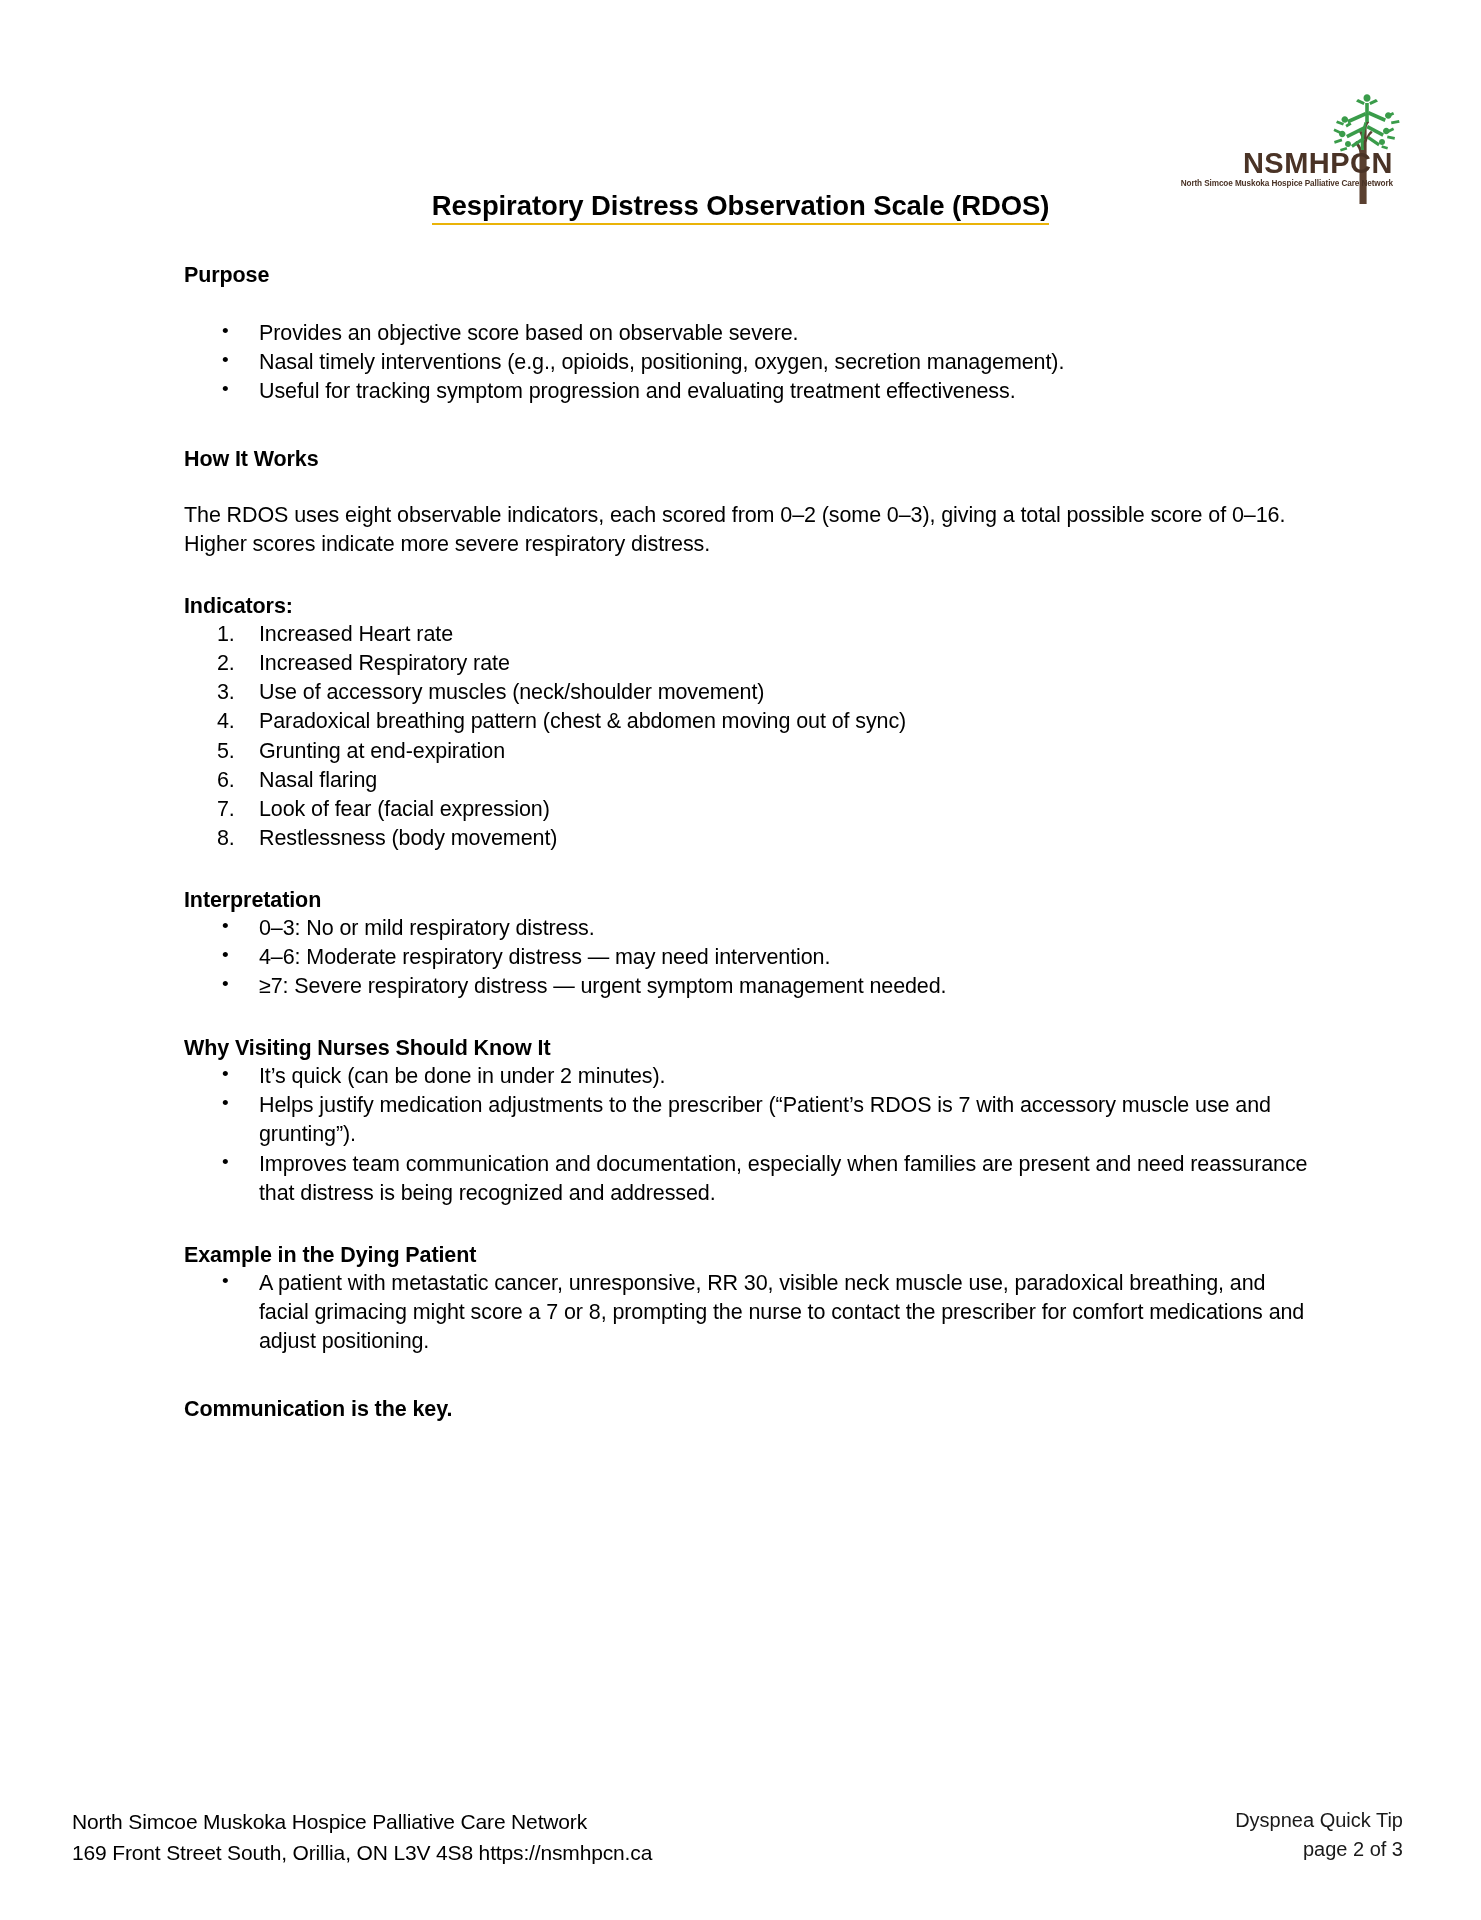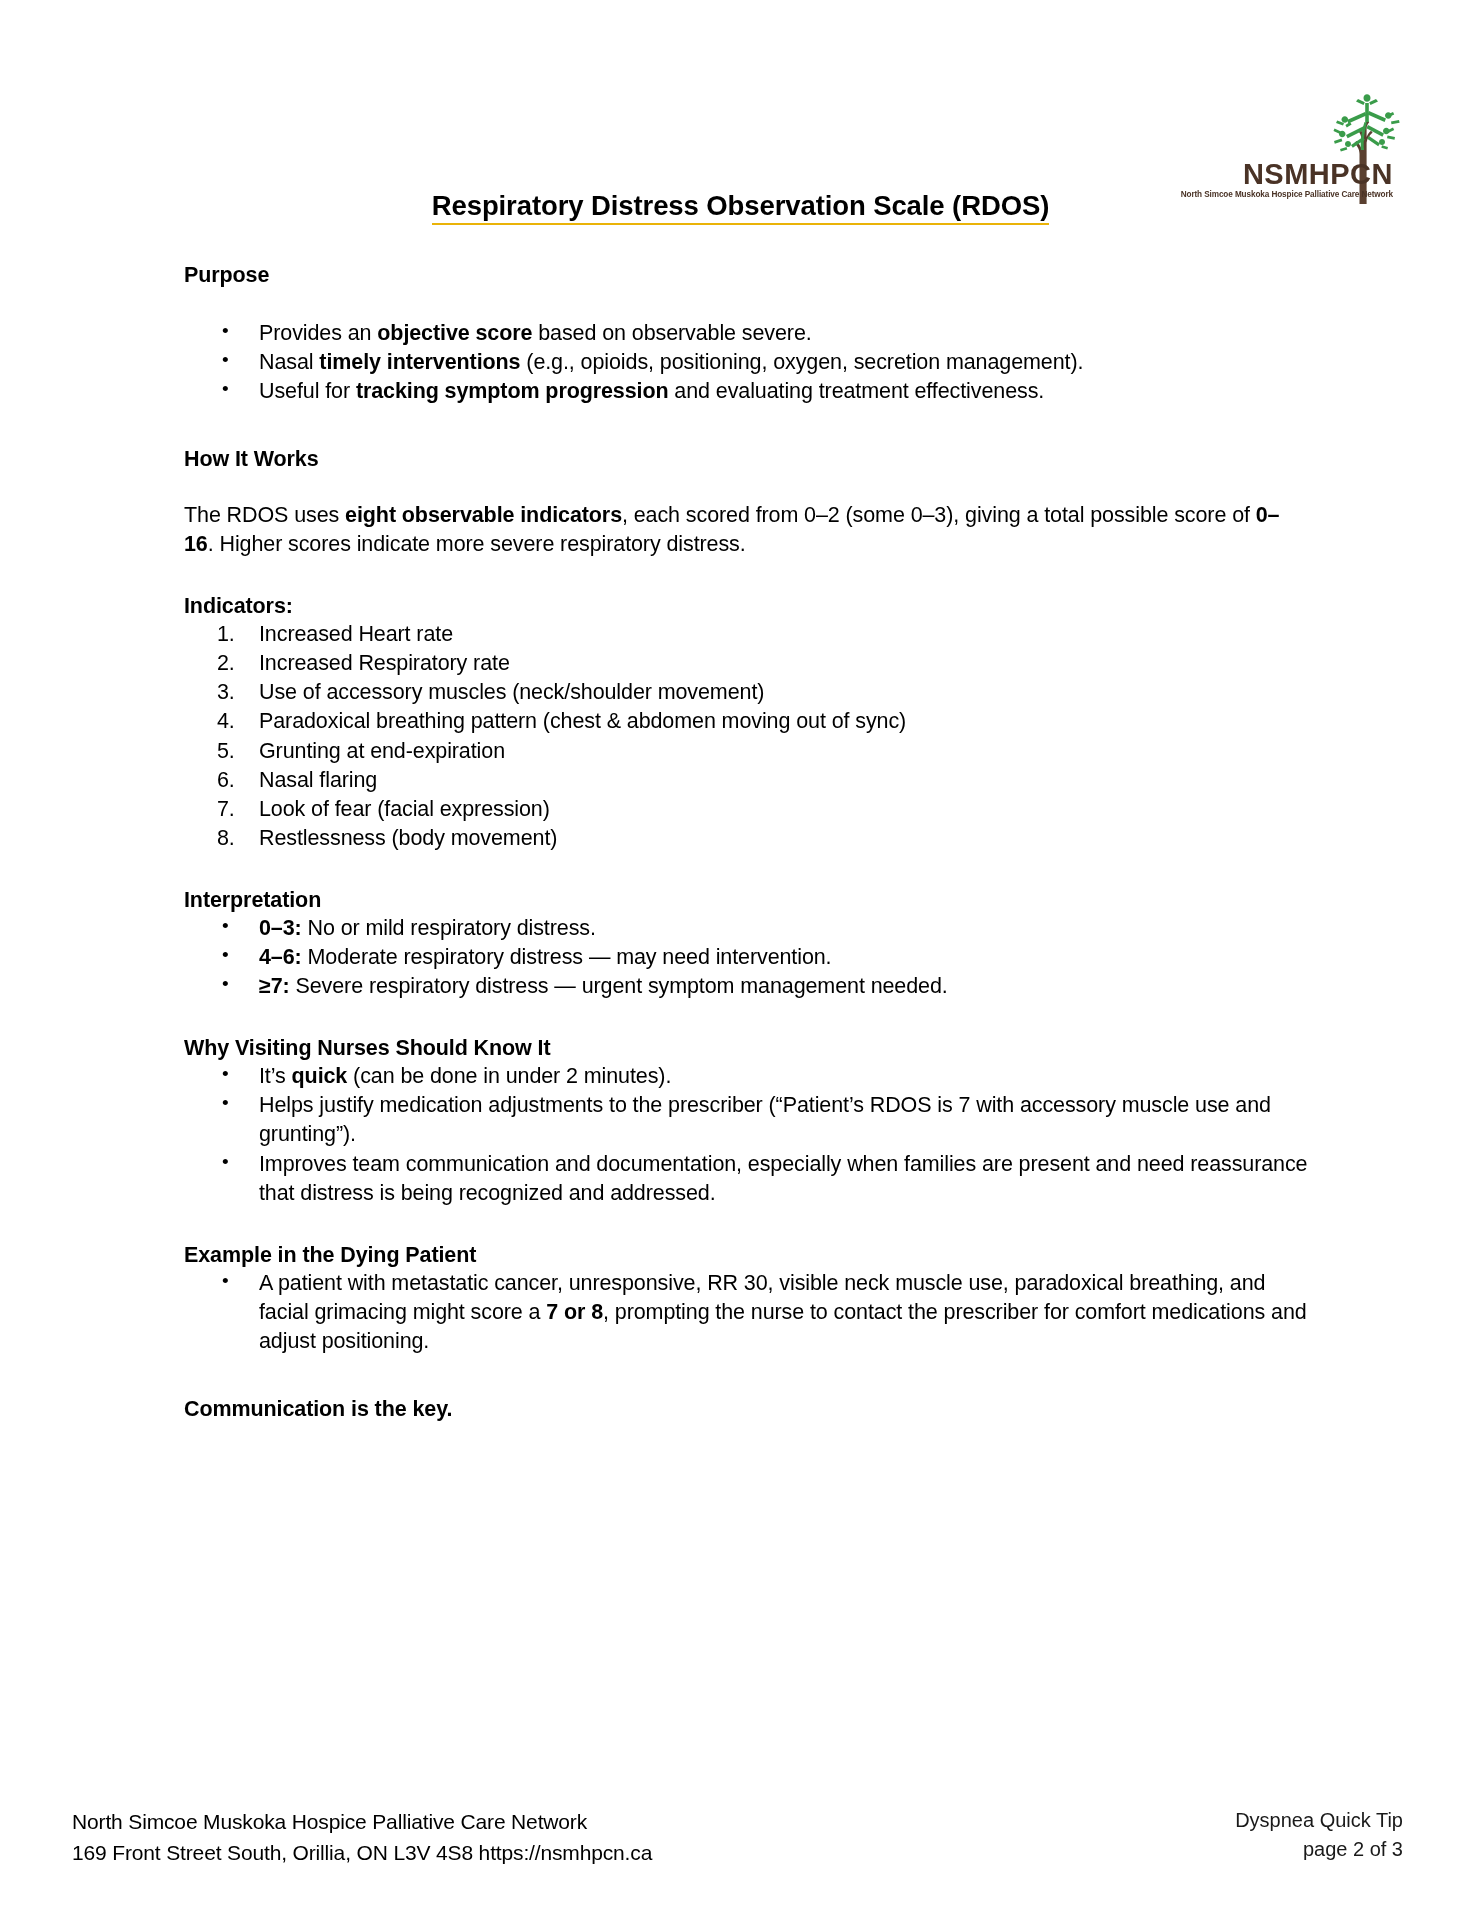--- a/index.html
+++ b/index.html
@@ -29,21 +29,21 @@
   .logo-tree {
     position: absolute;
     right: 0px;
     top: 0px;
     width: 80px;
     height: 112px;
   }
   .logo-wordmark {
     position: absolute;
     right: 10px;
-    bottom: 8px;
+    bottom: 19px;
     text-align: right;
     line-height: 1;
   }
   .logo-name {
     font-family: "Liberation Sans", sans-serif;
     font-weight: bold;
     font-size: 29px;
     letter-spacing: 0.5px;
     color: #4a3326;
     display: block;
@@ -125,21 +125,21 @@
     letter-spacing: -0.1px;
   }
   ol.numbered > li .num {
     position: absolute;
     left: 33px;
     top: 0;
     width: 34px;
     text-align: left;
   }
 
-  b { font-weight: bold; }
+  b { font-weight: normal; }
   .sp-28 { height: 28px; }
   .sp-30 { height: 30px; }
   .sp-34 { height: 34px; }
   .sp-40 { height: 40px; }
 
   
   .footer-left {
     position: absolute;
     left: 72px;
     bottom: 52px;

